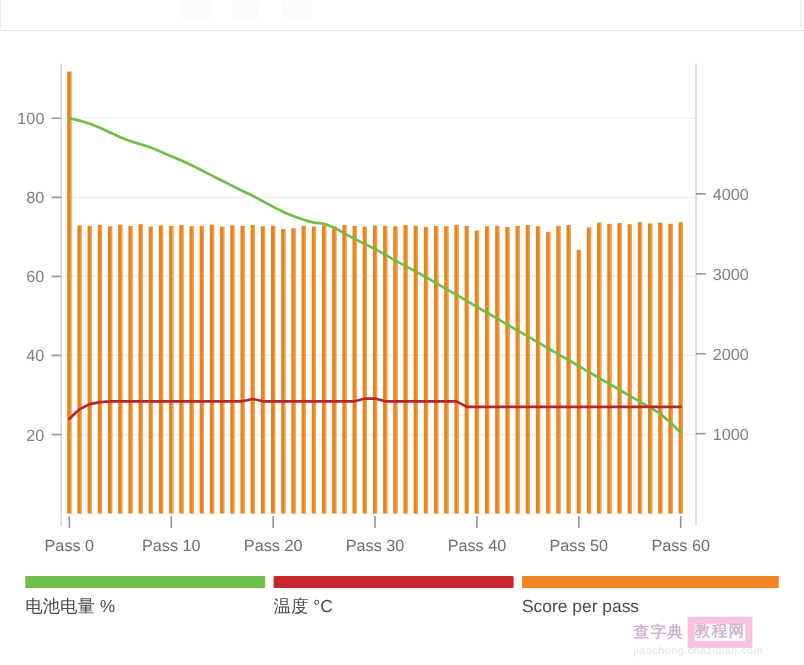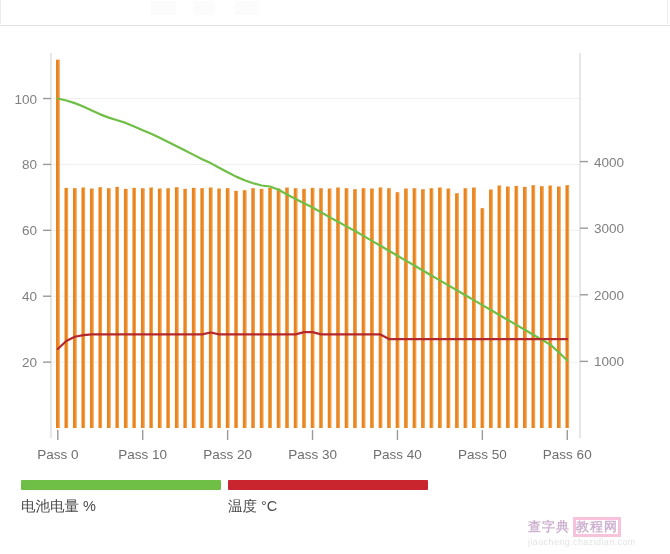--- a/index.html
+++ b/index.html
@@ -50,21 +50,21 @@
   
   .watermark{
     position:absolute;left:528px;top:519px;width:136px;height:30px;opacity:.33;
     pointer-events:none;
   }
   .wm-top{
     display:flex;align-items:center;gap:3px;height:16px;
     font-size:13px;color:#701a75;letter-spacing:1px;font-weight:bold;
     font-family:"DejaVu Sans",sans-serif;
   }
-  .wm-box{border:3px solid #ec4899;padding:0 0;line-height:14px;}
+  .wm-box{border:6px solid #ec4899;padding:0 0;line-height:14px;}
   .wm-bottom{
     margin-top:2px;font-size:9px;color:#a8a8a8;letter-spacing:.4px;
     font-family:"Liberation Sans",sans-serif;
   }
 
   .tick-text{font-size:13.5px;fill:#808080;font-family:"Liberation Sans",sans-serif;}
   .xtick-text{font-size:13.5px;fill:#6e6e6e;font-family:"Liberation Sans",sans-serif;}
 </style>
 </head>
 <body>
@@ -263,20 +263,24 @@
       <div class="legend-item" id="lg-0">
         <div class="legend-swatch" id="sw-0" style="background: rgb(111, 190, 69);"></div>
         <div class="legend-label">电池电量 %</div>
       </div>
 
       <div class="legend-item" id="lg-1">
         <div class="legend-swatch" id="sw-1" style="background: rgb(200, 37, 47);"></div>
         <div class="legend-label">温度 °C</div>
       </div>
 
+      <div class="legend-item" id="lg-2">
+        <div class="legend-swatch" id="sw-2" style="background: rgb(240, 131, 34);"></div>
+        <div class="legend-label">Score per pass</div>
+      </div>
 
     </div>
   </div>
 
   <div class="watermark">
     <div class="wm-top">
       <span>查字典</span>
       <span class="wm-box">教程网</span>
     </div>
     <div class="wm-bottom">jiaocheng.chazidian.com</div>

